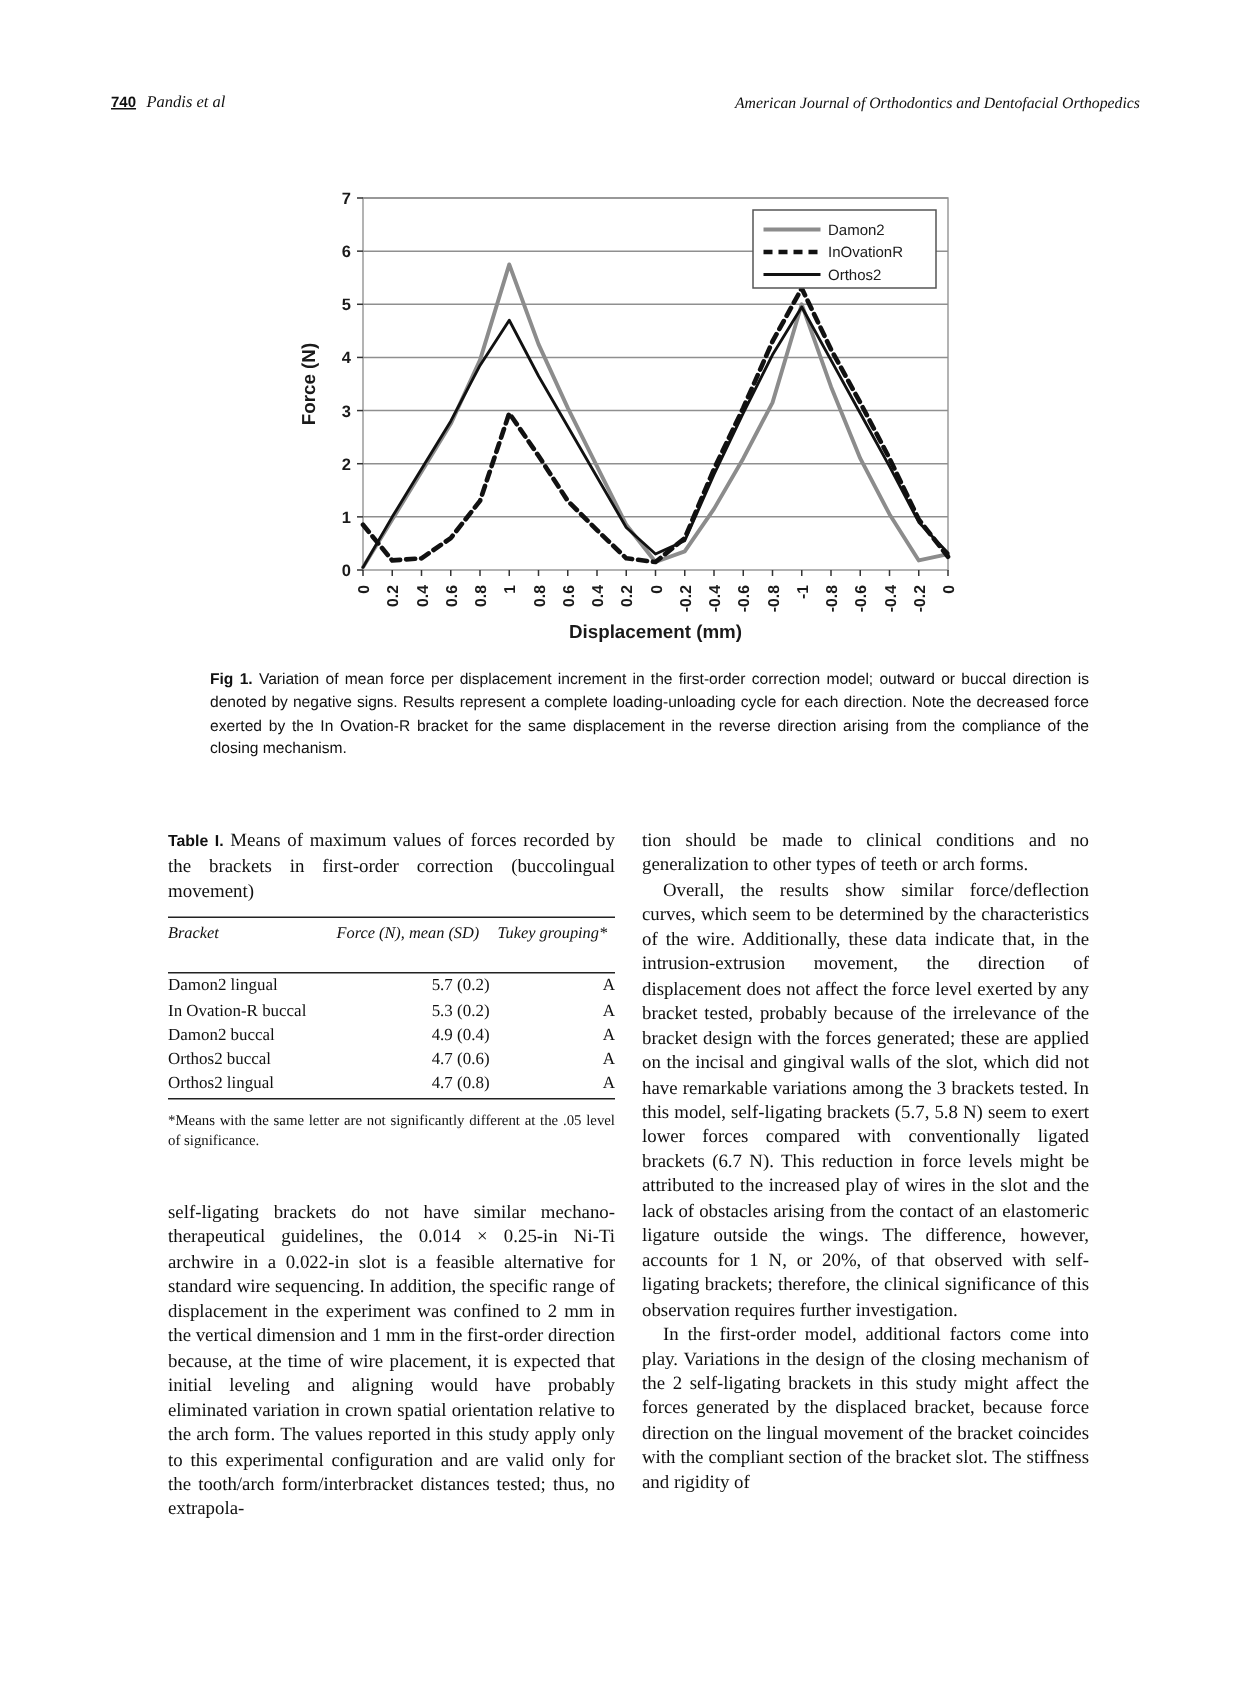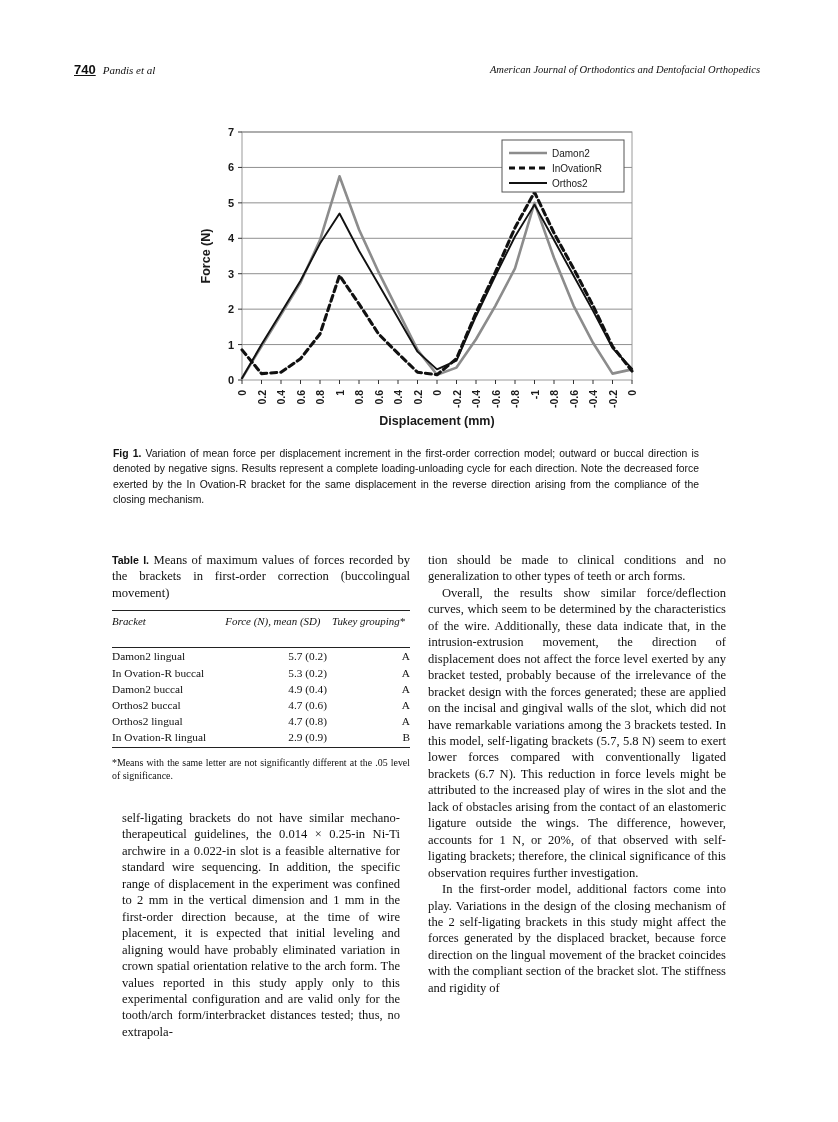--- a/index.html
+++ b/index.html
@@ -7,29 +7,29 @@
     width:838px;height:1122px;background:#ffffff;
     font-family:"Liberation Serif", serif;
     color:#101010;
     position:relative;overflow:hidden;
   }
   .page{position:absolute;inset:0;}
 
   
   .runhead{position:absolute;left:74px;top:62px;right:74px;height:40px;}
   .rh-left{position:absolute;left:0;top:0;font-size:10.5px;}
-  .rh-left .pg{font-family:"Liberation Sans",sans-serif;font-weight:bold;font-size:13px;text-decoration:underline;}
+  .rh-left .pg{font-family:"Liberation Sans",sans-serif;font-weight:bold;font-size:10px;text-decoration:underline;}
   .rh-left .au{font-style:italic;font-size:11px;margin-left:7px;}
   .rh-right{position:absolute;right:4px;top:0;text-align:right;font-style:italic;font-size:10.5px;line-height:15px;}
 
   
   .figure{position:absolute;left:196px;top:118px;width:442px;height:310px;}
   .chart-svg{display:block;}
 
-  .caption{position:absolute;left:113px;top:446px;width:586px;
+  .caption{position:absolute;left:140px;top:446px;width:586px;
     font-family:"Liberation Sans",sans-serif;font-size:10.4px;line-height:15.3px;
     text-align:justify;color:#111;}
   .caption b{font-weight:bold;}
 
   
   .col-left{position:absolute;left:112px;top:552px;width:298px;}
   .col-right{position:absolute;left:428px;top:552px;width:298px;}
 
   .tbl-title{font-size:12.6px;line-height:16.4px;text-align:justify;margin:0 0 9px 0;}
   .tbl-title .lbl{font-family:"Liberation Sans",sans-serif;font-weight:bold;font-size:10.6px;}
@@ -38,21 +38,21 @@
     font-style:italic;font-weight:normal;text-align:left;
     border-top:1.4px solid #222;border-bottom:1px solid #222;
     padding:4px 0 20px 0;font-size:10.9px;
   }
   table.data thead th.c{text-align:center;}
   table.data tbody td{padding:2.1px 0;font-size:11.3px;}
   table.data tbody td.c{text-align:right;font-family:Liberation Serif, serif;}
   table.data tbody tr:last-child td{border-bottom:1.2px solid #222;padding-bottom:4px;}
   .foot{font-size:9.9px;line-height:13.2px;margin-top:8px;text-align:justify;}
 
-  .body-para{font-size:12.55px;line-height:16.45px;text-align:justify;margin:10px;
+  .body-para{font-size:12.55px;line-height:16.45px;text-align:justify;margin:0;
      text-indent:0;hyphens:none;}
   .rcol-p{font-size:12.55px;line-height:16.45px;text-align:justify;margin:0;}
   .rcol-p.ind{text-indent:14px;}
 
   .lower-left{position:absolute;left:112px;top:800px;width:298px;}
 </style>
 </head>
 <body>
 
 <div class="page">
@@ -185,25 +185,20 @@
         <tr>
           <td>Orthos2 buccal</td>
           <td class="c">4.7 (0.6)</td>
           <td class="c">A</td>
         </tr>
         <tr>
           <td>Orthos2 lingual</td>
           <td class="c">4.7 (0.8)</td>
           <td class="c">A</td>
         </tr>
-        <tr>
-          <td>In Ovation-R lingual</td>
-          <td class="c">2.9 (0.9)</td>
-          <td class="c">B</td>
-        </tr>
       </tbody>
     </table>
 
     <div class="foot">*Means with the same letter are not significantly different at the .05 level of significance.</div>
   </div>
 
   <div class="lower-left">
     <p class="body-para">self-ligating brackets do not have similar mechano-therapeutical guidelines, the 0.014 × 0.25-in Ni-Ti archwire in a 0.022-in slot is a feasible alternative for standard wire sequencing. In addition, the specific range of displacement in the experiment was confined to 2 mm in the vertical dimension and 1 mm in the first-order direction because, at the time of wire placement, it is expected that initial leveling and aligning would have probably eliminated variation in crown spatial orientation relative to the arch form. The values reported in this study apply only to this experimental configuration and are valid only for the tooth/arch form/interbracket distances tested; thus, no extrapola-</p>
   </div>
 

